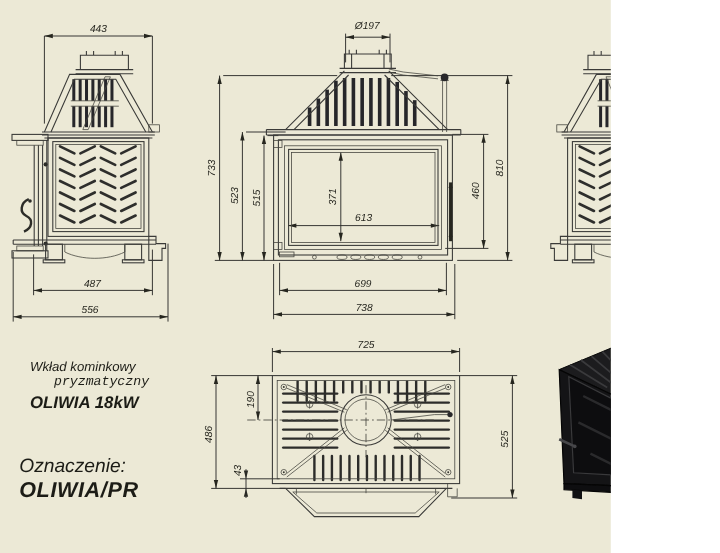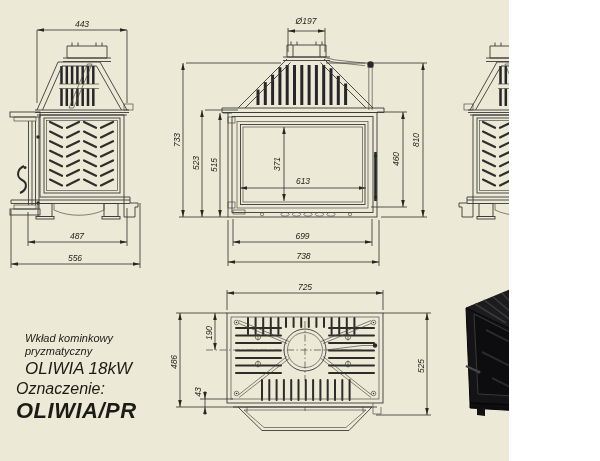--- a/index.html
+++ b/index.html
@@ -7,26 +7,26 @@
     position:relative;width:509px;height:461px;
     background:#ece9d6;overflow:hidden;
     font-family:"Liberation Sans",sans-serif;
   }
   svg{position:absolute;left:0;top:0;}
   .ln{stroke:#3a3a38;stroke-width:.9;fill:none;}
   .thin{stroke:#45453f;stroke-width:.65;fill:none;}
   .dimln{stroke:#2f2f2d;stroke-width:.8;fill:none;}
   .cl{stroke:#45453f;stroke-width:.7;fill:none;stroke-dasharray:7 2.5 1.5 2.5;}
   text.dim{font:italic 8.5px "Liberation Sans",sans-serif;fill:#26261f;text-anchor:middle;}
-  .product{position:absolute;left:25px;top:332px;color:#1c1c16;font-style:italic;font-size:11px;line-height:1.22;}
-  .product .l2{margin-left:0;}
-  .product .l3{font-weight:normal;font-size:17px;}
+  .product{position:absolute;left:25px;top:300px;color:#1c1c16;font-style:italic;font-size:11px;line-height:1.22;}
+  .product .l2{margin-left:20px;font-family:Liberation Mono, monospace;}
+  .product .l3{font-weight:bold;font-size:14px;}
   .designation{position:absolute;left:16px;top:380px;color:#1c1c16;font-style:italic;}
   .designation .lab{font-size:16px;}
-  .designation .val{font-size:22px;font-weight:bold;letter-spacing:.5px;}
+  .designation .val{font-size:18px;font-weight:bold;letter-spacing:.5px;}
 </style>
 </head>
 <body>
 
 <div class="sheet">
 <svg width="600" height="461" viewBox="0 0 600 461">
 
   <g>
     <path class="dimln" d="M37 103 V30 M127 103 V30 M28 212 V246 M127 208 V246 M11 210 V268 M140 203 V268"></path>
     <g>

